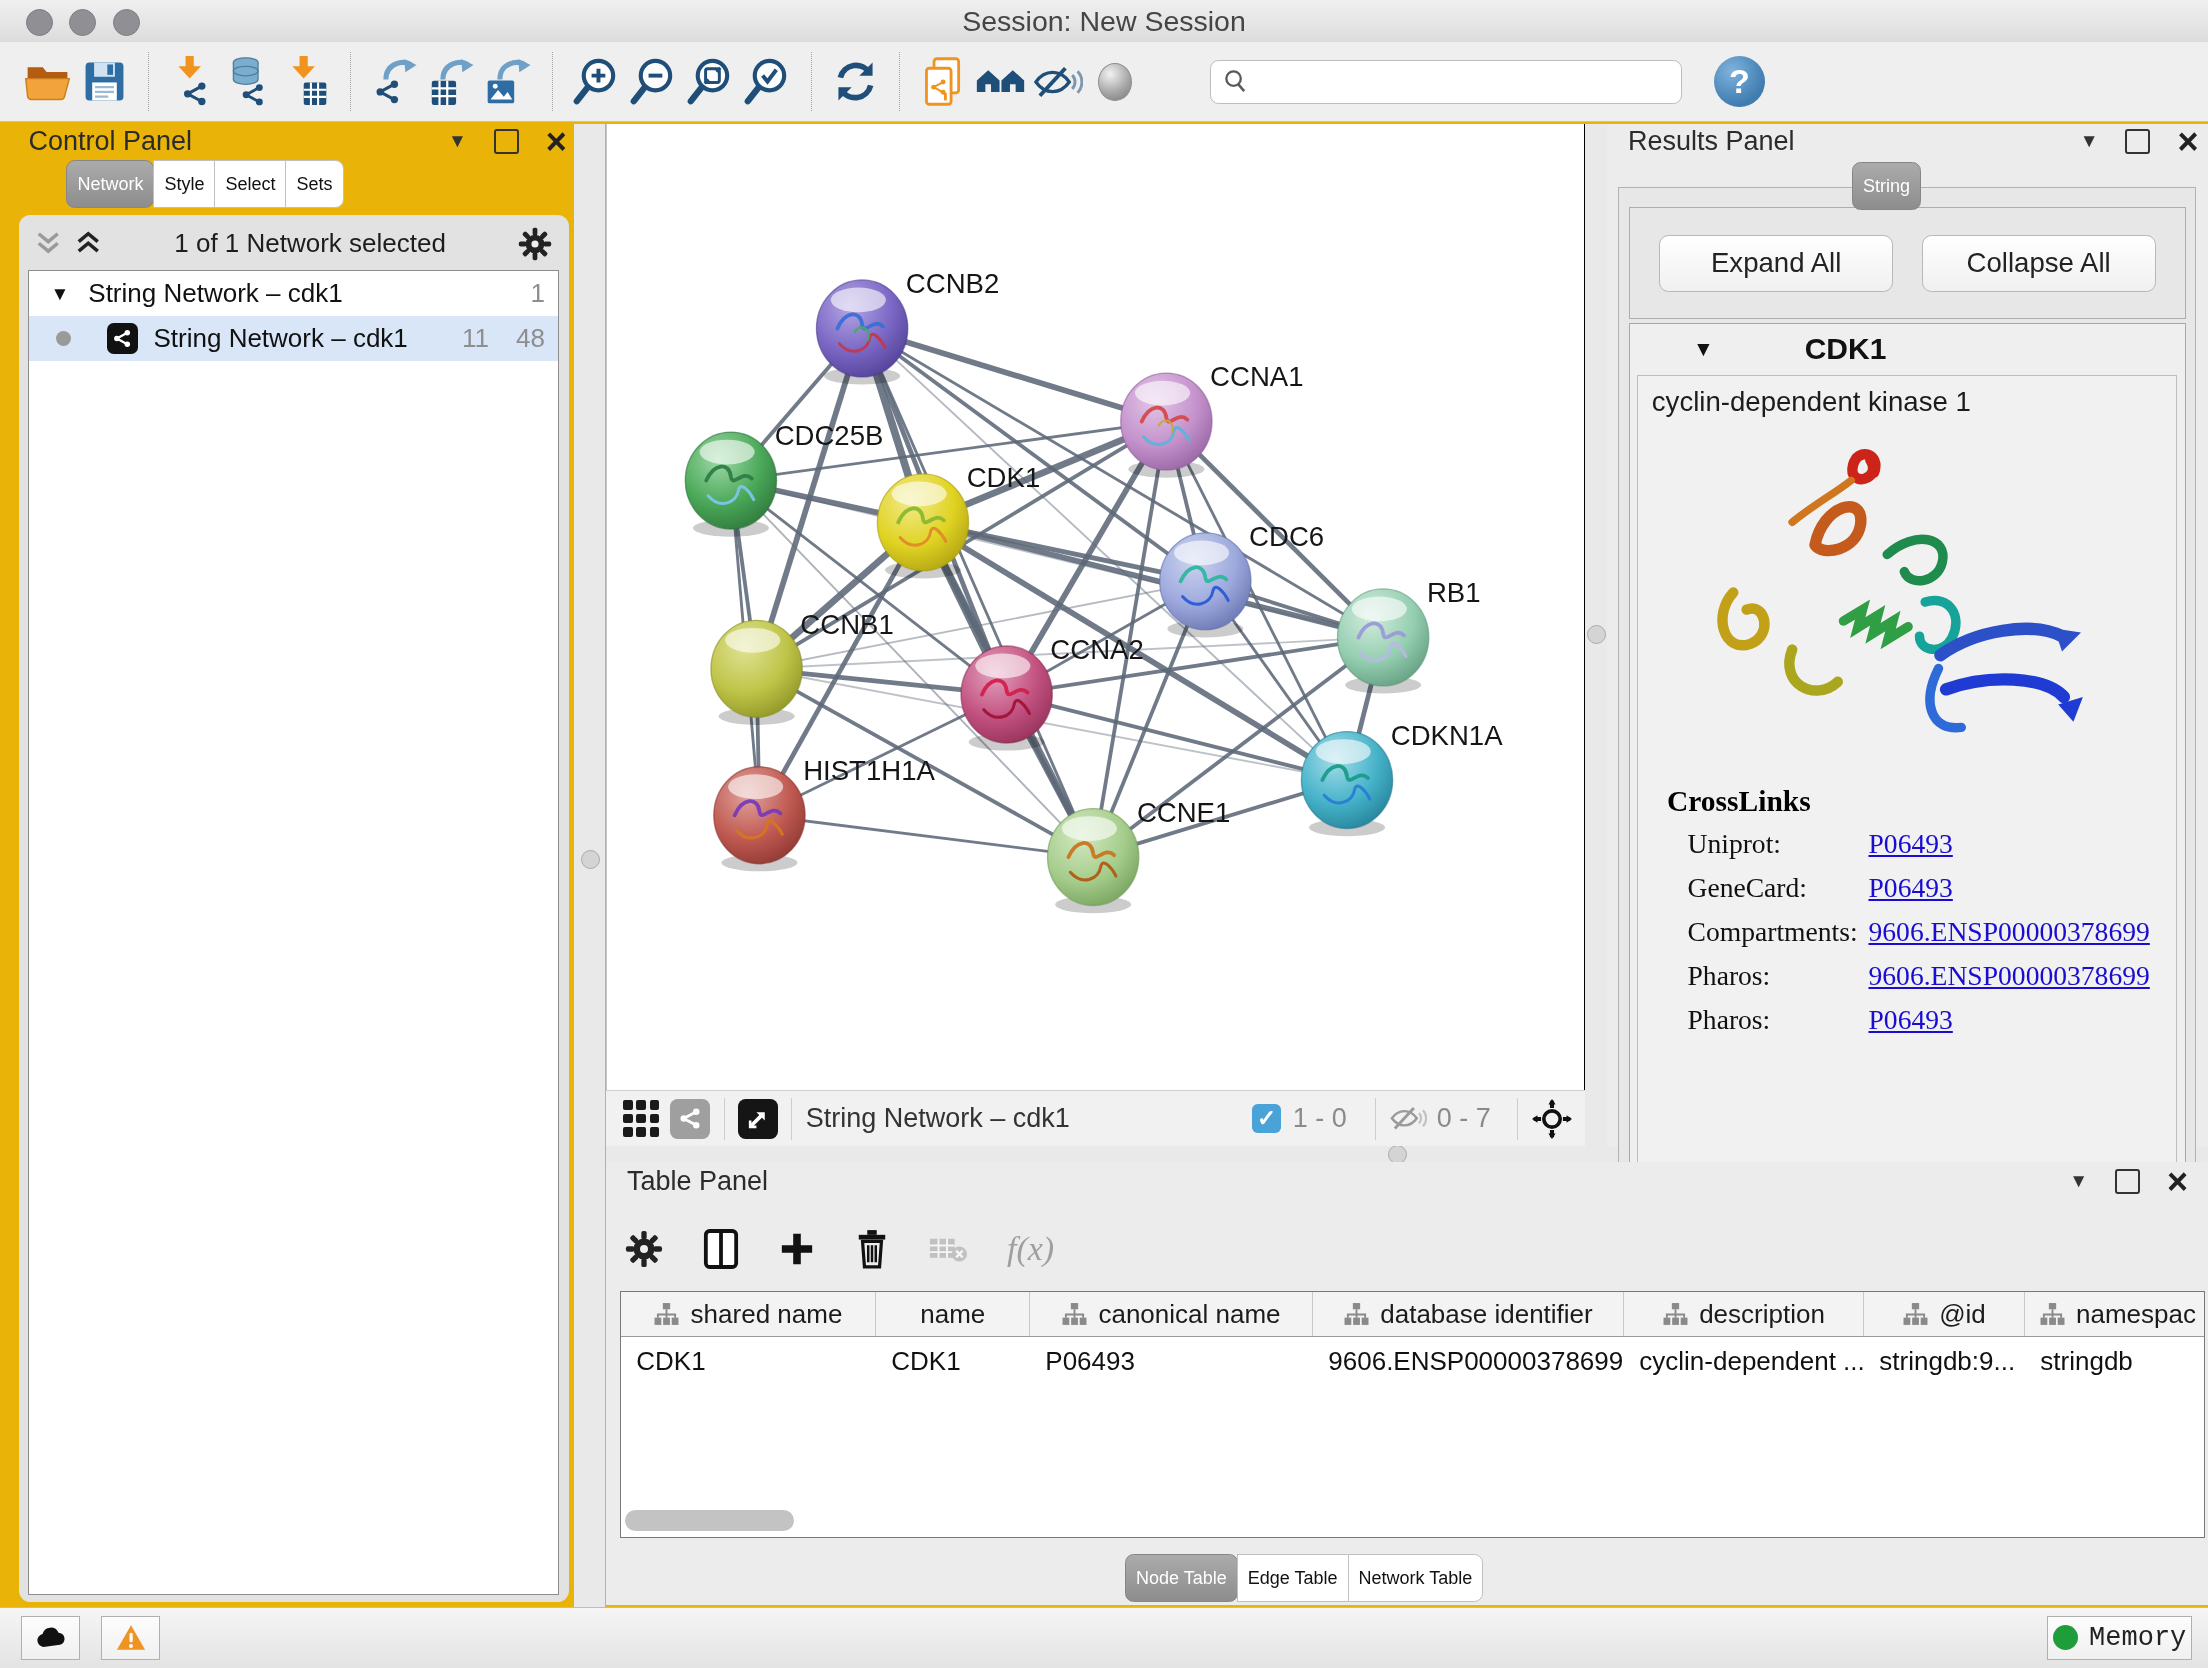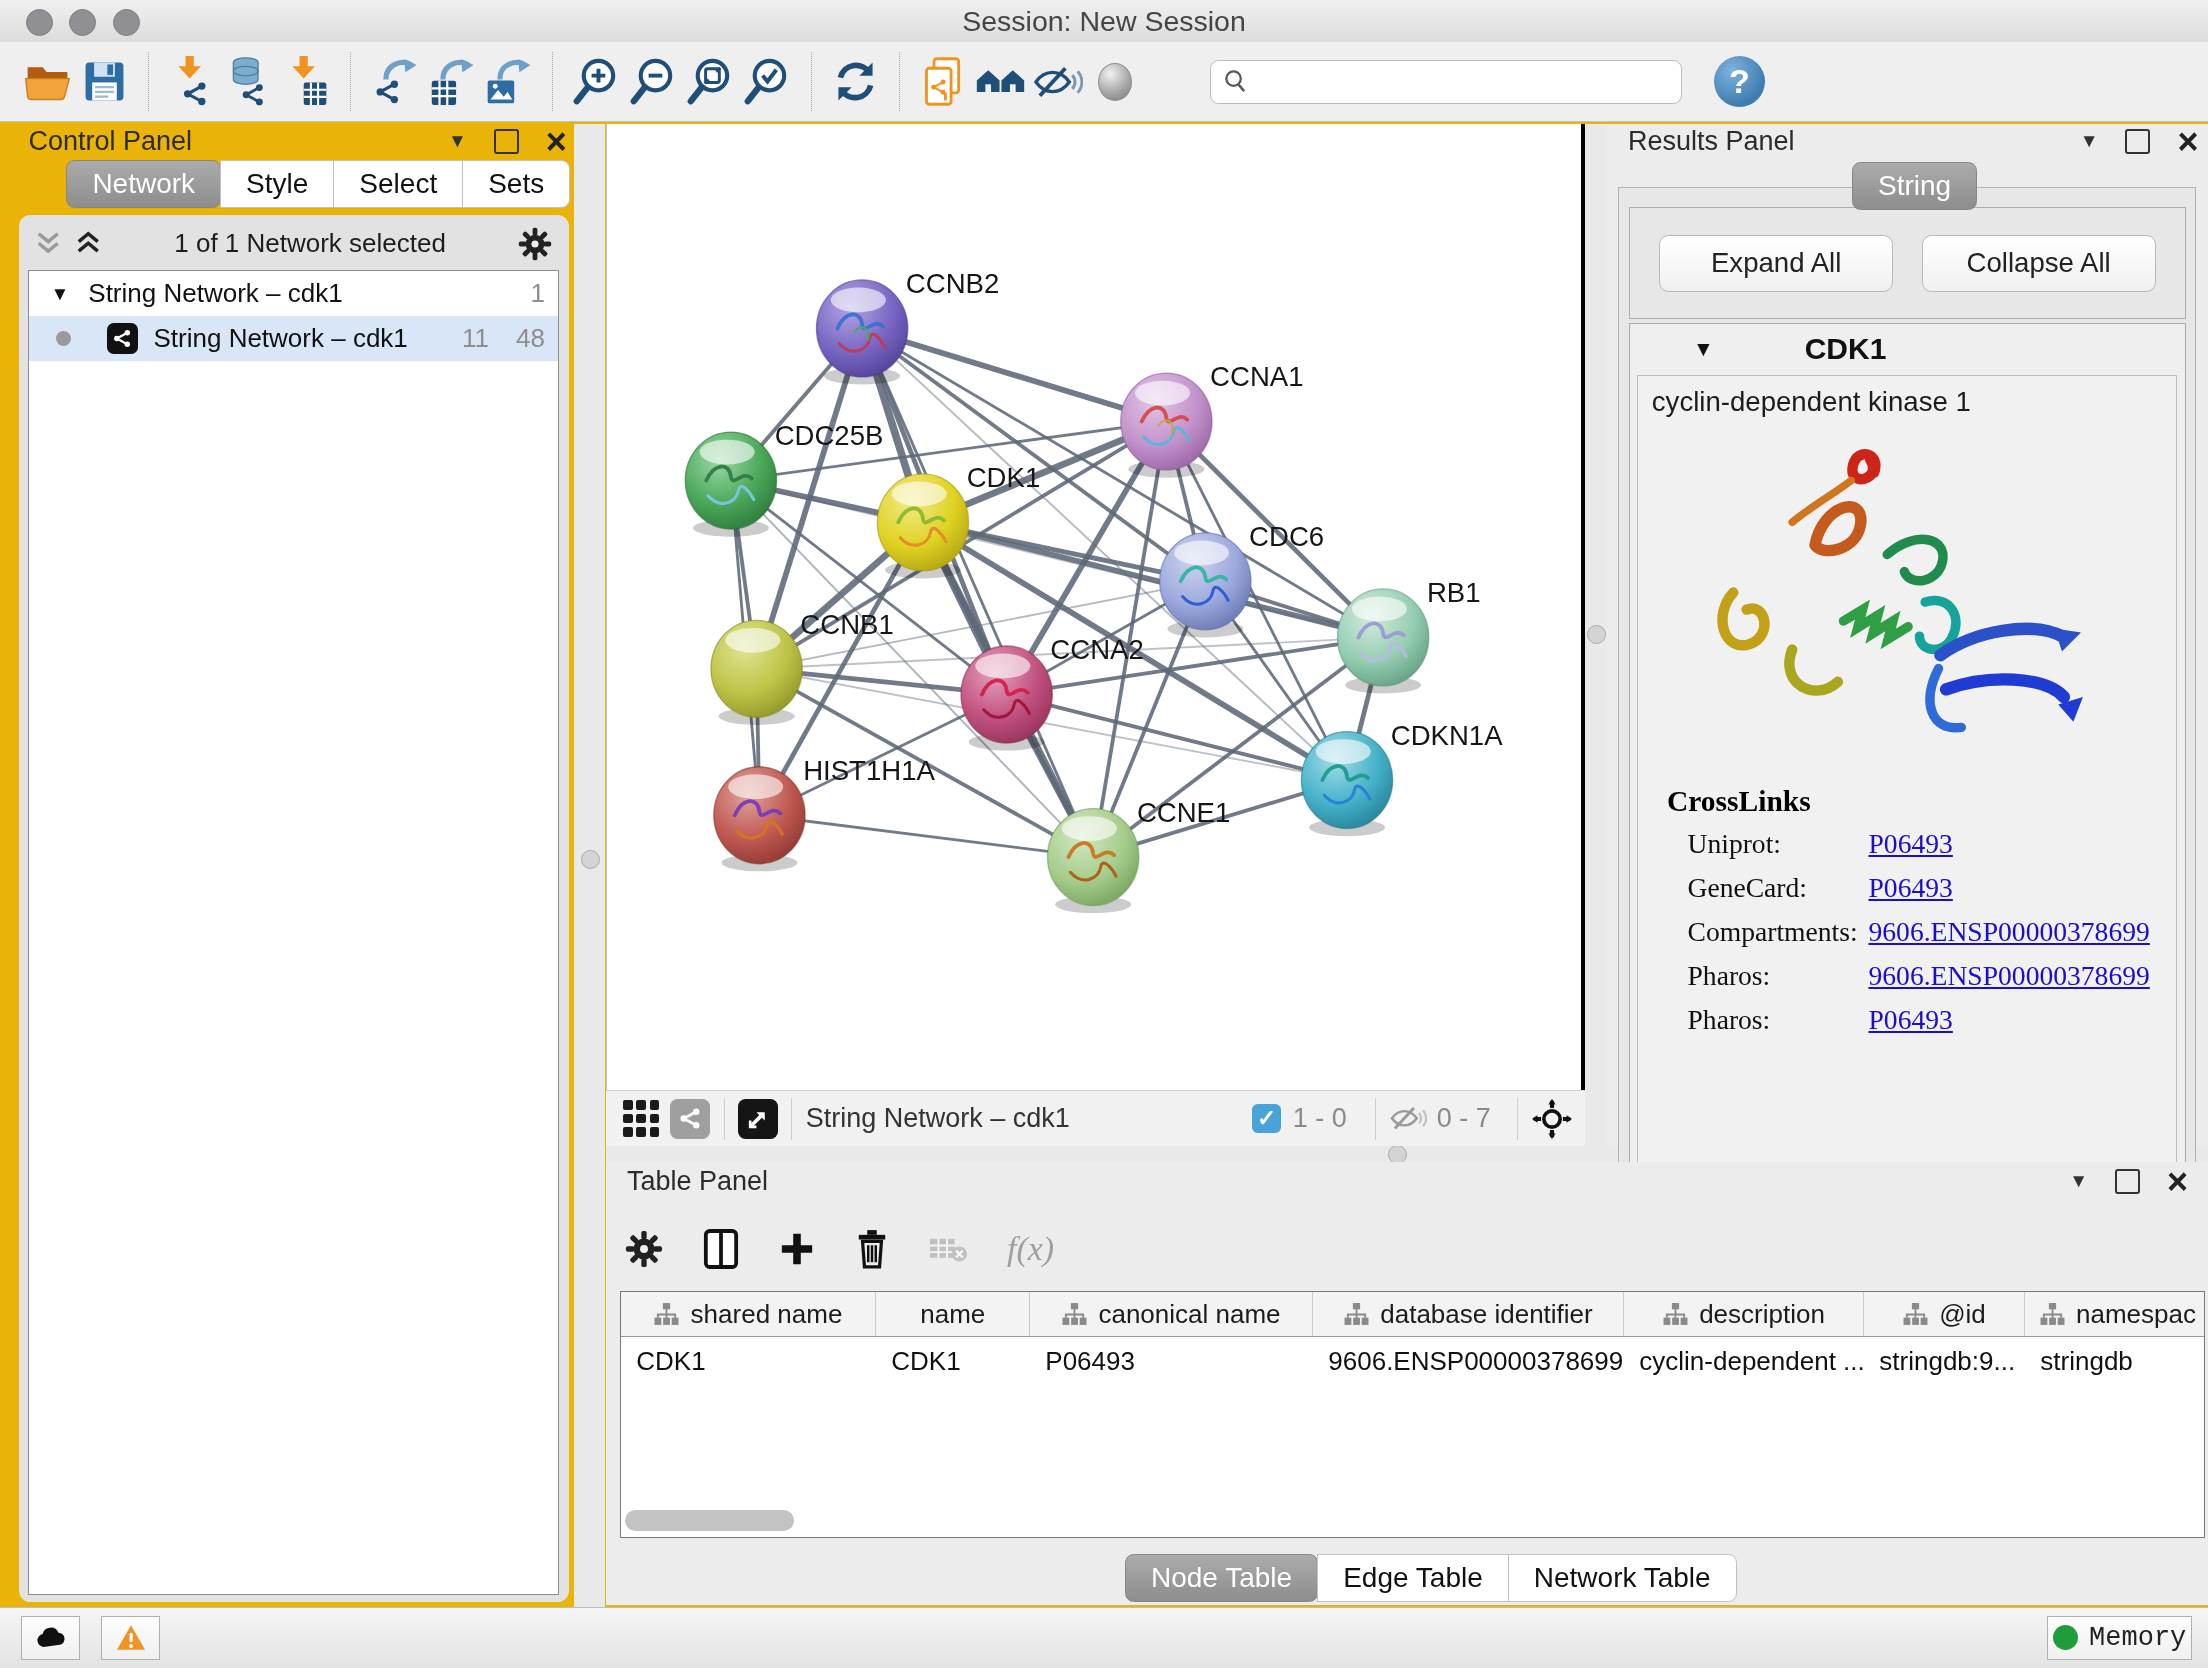--- a/index.html
+++ b/index.html
@@ -24,22 +24,22 @@
   #help-btn{margin-left:32px;width:51px;height:51px;border-radius:50%;
     background:radial-gradient(circle at 35% 30%,#7fb3dd,#3f7cb0 70%);color:#fff;font-size:34px;
     font-weight:bold;display:flex;align-items:center;justify-content:center;}
   
   .panel-header{position:absolute;display:flex;align-items:center;font-size:27px;color:#2b2b2b;}
   .ph-controls{display:flex;align-items:center;gap:27px;margin-left:auto;}
   .ph-caret{font-size:19px;color:#333;}
   .ph-box{width:21px;height:21px;border:2.9px solid #333;border-radius:2.9px;}
   .ph-x{font-size:36px;font-weight:bold;color:#222;line-height:21px;}
   .seg{display:flex;}
-  .seg .tab{height:46px;padding:0 25px;background:#fff;border:1px solid #c0c0c0;margin-left:-1px;
-    display:flex;align-items:center;font-size:28px;color:#111;}
+  .seg .tab{height:46px;padding:0 10px;background:#fff;border:1px solid #c0c0c0;margin-left:-1px;
+    display:flex;align-items:center;font-size:18px;color:#111;}
   .seg .tab:first-child{border-radius:8.6px 0 0 8.6px;margin-left:0;}
   .seg .tab:last-child{border-radius:0 8.6px 8.6px 0;}
   .seg .tab.selected{background:linear-gradient(#ababab,#8d8d8d);color:#fff;border-color:#868686;border-radius:8.6px;}
   
   #control-panel{position:absolute;left:11.4px;top:124px;width:563px;height:1480px;}
   #cp-tabs{position:absolute;left:55px;top:36px;}
   #cp-inner{position:absolute;left:7.6px;top:91px;right:5.7px;bottom:1.9px;background:#e2e2e2;border-radius:11.4px;}
   #cp-toolrow{position:absolute;left:9.5px;right:9.5px;top:7.6px;height:42px;display:flex;align-items:center;font-size:26px;}
   #cp-status{flex:1;text-align:center;color:#1d1d1d;}
   #cp-tree{position:absolute;left:9.5px;right:9.5px;top:55px;bottom:7.6px;background:#fff;border:1.9px solid #8d8d8d;}
@@ -47,21 +47,21 @@
   .tree-row .cnt{color:#8e8e8e;margin-left:auto;margin-right:13.3px;}
   .tree-row.selected{background:#d8e6f8;}
   .share-chip{width:31px;height:31px;border-radius:6.7px;background:#111;display:flex;align-items:center;justify-content:center;}
   
   #strip-left{position:absolute;left:574px;top:124px;width:31px;height:1484px;background:#e9e9e9;}
   #strip-right{position:absolute;left:1585px;top:124px;width:23px;height:1023px;background:#e9e9e9;}
   #hsplit{position:absolute;left:606px;top:1145px;width:1603px;height:17px;background:#e9e9e9;}
   .knob{position:absolute;width:17px;height:17px;border-radius:50%;background:#d4d4d4;border:1px solid #ababab;}
   
   #canvas{position:absolute;left:606px;top:124px;width:979px;height:966px;background:#fff;
-    border-left:1px solid #c6c6c6;border-right:4px solid #000000;box-sizing:border-box;}
+    border-left:1px solid #c6c6c6;border-right:1px solid #000000;box-sizing:border-box;}
   #graph{position:absolute;left:0;top:0;}
   #canvas-toolbar{position:absolute;left:606px;top:1090px;width:979px;height:55px;background:#f1f1f1;
     border-top:1px solid #cfcfcf;display:flex;align-items:center;font-size:27px;color:#333;}
   .cv-sep{width:0;height:42px;border-left:1px solid #cdcdcd;margin:0 13.3px;}
   #cv-grid{display:grid;grid-template-columns:repeat(3,9.5px);grid-gap:3.8px;margin-left:17px;}
   #cv-grid span{width:9.5px;height:9.5px;background:#1a1a1a;border-radius:1.9px;}
   .cv-chip{width:40px;height:40px;border-radius:7.6px;display:flex;align-items:center;justify-content:center;}
   #cv-counts{margin-left:auto;display:flex;align-items:center;color:#8a8a8a;}
   #cv-check{width:29.5px;height:29.5px;border-radius:5.7px;background:#4aa3d8;color:#fff;font-size:23px;
     display:flex;align-items:center;justify-content:center;font-weight:bold;}

